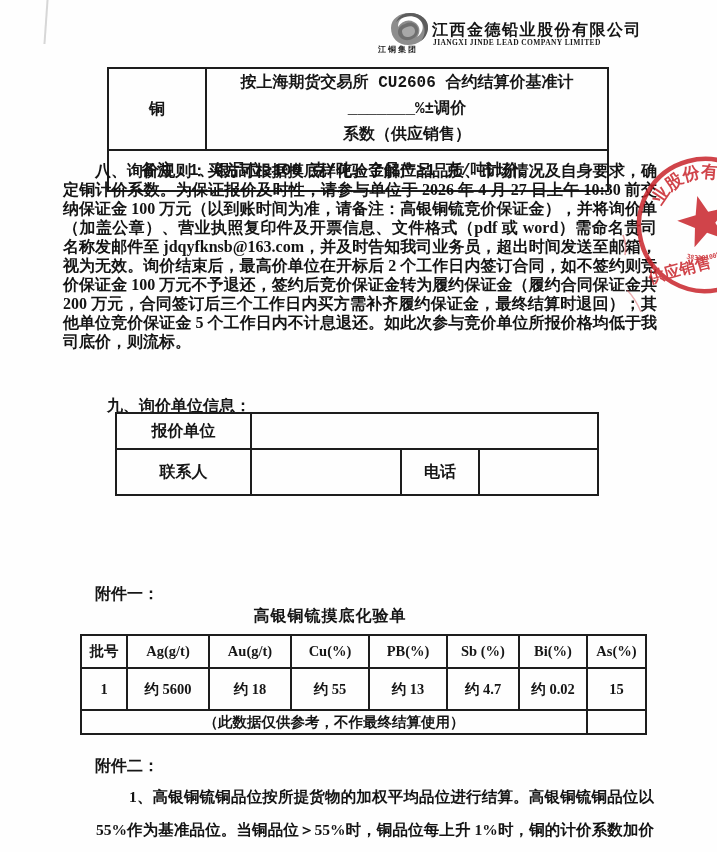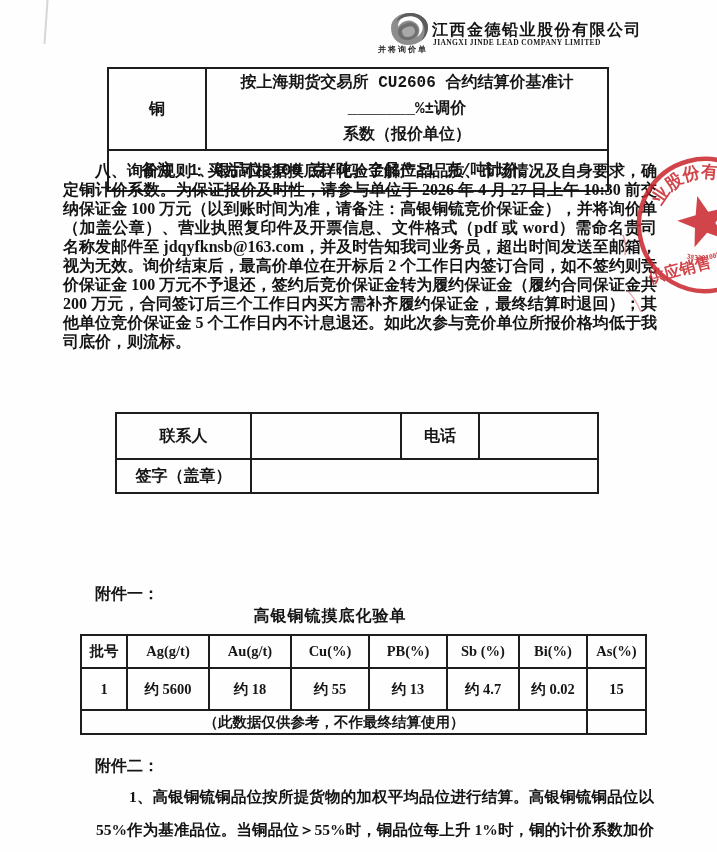--- a/index.html
+++ b/index.html
@@ -47,65 +47,66 @@
 
   <div class="abs" style="left:388px;top:12px;width:44px;height:34px;">
     <svg width="44" height="34" viewBox="0 0 44 34">
       <path d="M22 1 C33 1 41 8 40 17 C39 27 30 33 20 33 C10 33 3 26 3 16 C3 7 11 1 22 1 Z" fill="#8d8d8d"></path>
       <path d="M22 1 C33 1 41 8 40 17 C39 22 37 26 33 29 C38 23 38 14 32 9 C25 3 14 4 8 10 C11 4 16 1 22 1 Z" fill="#5c5c5c"></path>
       <path d="M13 7 C20 2 31 4 34 11 C36 16 34 22 29 25 C33 20 32 13 26 10 C20 7 14 9 10 15 C10 11 11 9 13 7 Z" fill="#ffffff"></path>
       <path d="M17 12 C22 9 29 11 30 17 C31 22 27 27 21 28 C15 29 10 25 10 20 C10 16 13 13 17 12 Z" fill="#6f6f6f"></path>
       <path d="M19 15 C23 13 27 15 27 19 C27 23 23 25 19 25 C16 25 14 22 14 19 C14 17 16 16 19 15 Z" fill="#a8a8a8"></path>
     </svg>
   </div>
-  <div class="abs brand-group" style="left:378px;top:44px;">并将询价单</div>
+  <div class="abs brand-group" style="left:378px;top:44px;">江铜集团</div>
   <div class="abs brand-cn" style="left:432px;top:20px;">江西金德铅业股份有限公司</div>
   <div class="abs brand-en" style="left:433px;top:38px;">JIANGXI JINDE LEAD COMPANY LIMITED</div>
 
   <table class="price-table abs" style="left:107px;top:67px;width:500px;">
     <colgroup>
         <col style="width:98px">
         <col style="width:402px">
       </colgroup>
     <tbody>
         <tr style="height:52px;">
       <td>铜</td>
       <td>
         <div class="formula">
           <div>按上海期货交易所 CU2606 合约结算价基准计_______%±调价</div>
-          <div>系数（报价单位）</div>
+          <div>系数（供应销售）</div>
         </div>
       </td>
     </tr>
     <tr style="height:41px;">
       <td class="note-cell" colspan="2">备注：1、银品位≥100 克/吨、金品位≥1 克/吨计价。</td>
     </tr>
   </tbody>
     </table>
 
   <div class="abs para indent" style="left:63px;top:161px;width:594px;">八、询价规则：买方可根据摸底样化验了解产品品质、市场情况及自身要求，确定铜计价系数。为保证报价及时性，请参与单位于 2026 年 4 月 27 日上午 10:30 前交纳保证金 100 万元（以到账时间为准，请备注：高银铜锍竞价保证金），并将询价单（加盖公章）、营业执照复印件及开票信息、文件格式（pdf 或 word）需命名贵司名称发邮件至 jdqyfknsb@163.com，并及时告知我司业务员，超出时间发送至邮箱，视为无效。询价结束后，最高价单位在开标后 2 个工作日内签订合同，如不签约则竞价保证金 100 万元不予退还，签约后竞价保证金转为履约保证金（履约合同保证金共 200 万元，合同签订后三个工作日内买方需补齐履约保证金，最终结算时退回）；其他单位竞价保证金 5 个工作日内不计息退还。如此次参与竞价单位所报价格均低于我司底价，则流标。</div>
 
+  <div class="abs h-bold" style="left:107px;top:396px;">九、询价单位信息：</div>
 
   <table class="sig-table abs" style="left:115px;top:412px;width:482px;">
     <colgroup>
         <col style="width:135px">
         <col style="width:150px">
         <col style="width:78px">
         <col style="width:119px">
       </colgroup>
     <tbody>
+        <tr style="height:36px;">
+      <td>报价单位</td>
+      <td colspan="3"></td>
+    </tr>
     <tr style="height:46px;">
       <td>联系人</td>
       <td></td>
       <td>电话</td>
       <td></td>
-    </tr>
-    <tr style="height:34px;">
-      <td>签字（盖章）</td>
-      <td colspan="3"></td>
     </tr>
   </tbody>
     </table>
 
   <div class="abs h-bold" style="left:95px;top:584px;">附件一：</div>
   <div class="abs doc-title" style="left:63px;top:606px;width:534px;">高银铜锍摸底化验单</div>
 
   <table class="assay-table abs" style="left:80px;top:634px;width:565px;">
     <colgroup>
       <col style="width:46px">

